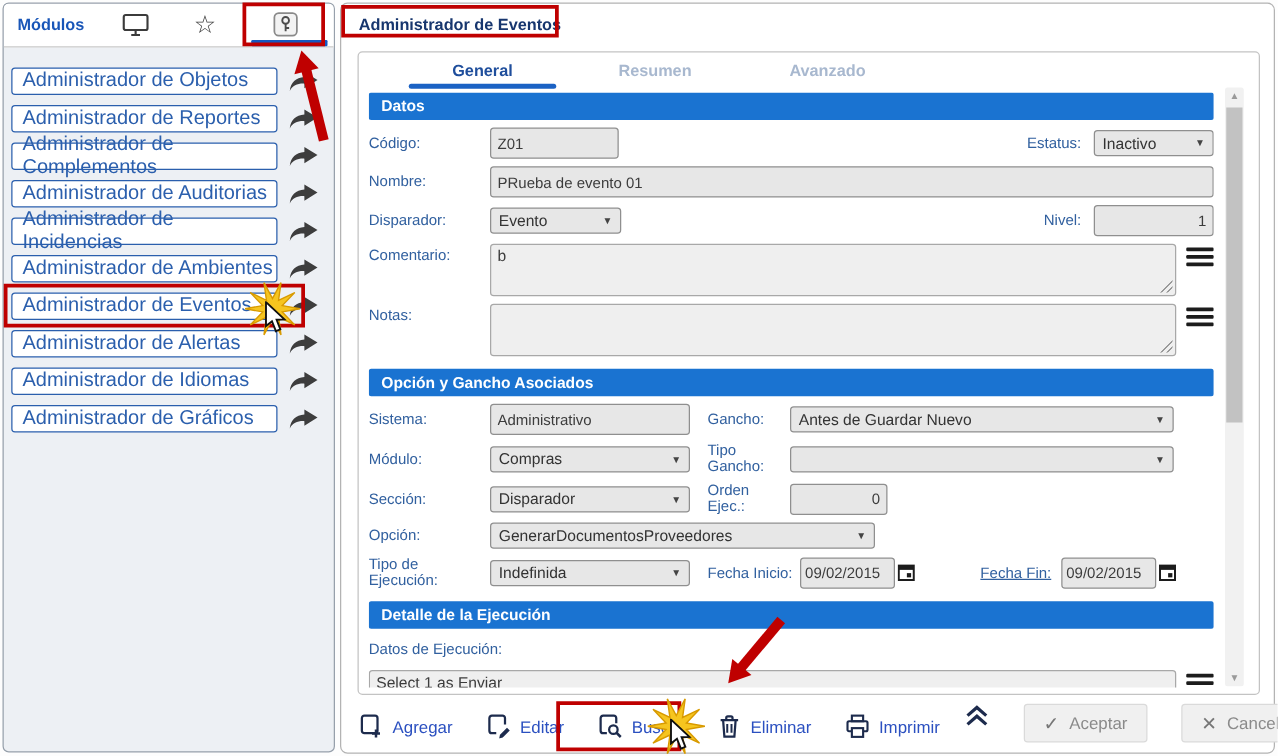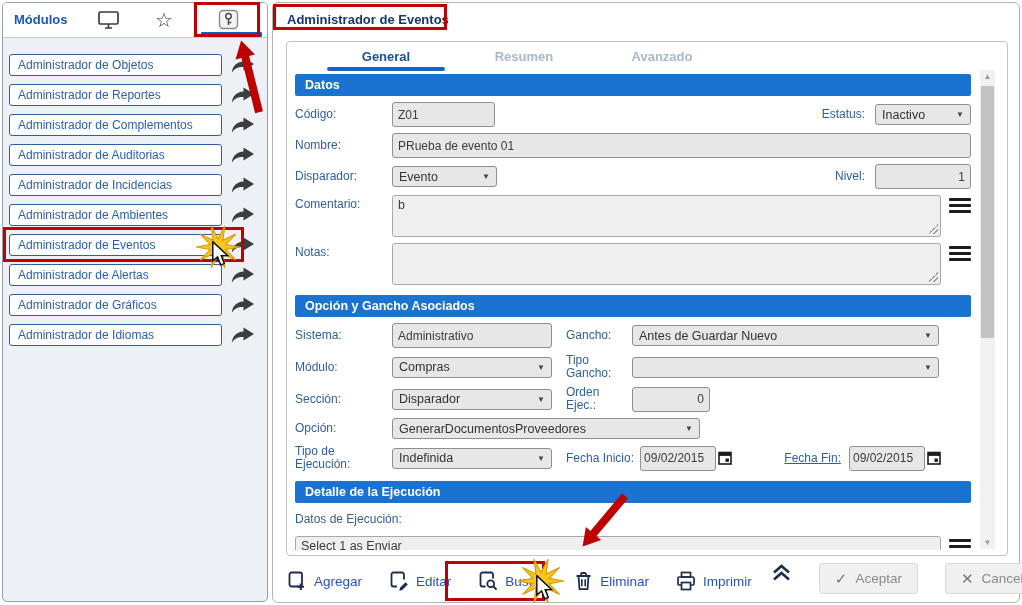--- a/index.html
+++ b/index.html
@@ -12,21 +12,21 @@
   .sb-header { position:relative; height:35px; background:#ffffff; border-bottom:1px solid #c9c9c9; }
   .sb-title { position:absolute; left:11px; top:9px; font-size:13px; font-weight:bold; color:#1956b8; }
   .hdr-icon { position:absolute; top:7px; }
   .monitor { left:94px; }
   .star { left:152px; top:4px; font-size:20px; color:#3b3b3b; line-height:26px; }
   .keytab { left:215px; top:6px; }
   .key-underline { position:absolute; left:198px; top:29px; width:61px; height:5px; background:#1558c0; border-radius:1px; }
   .sb-list { padding:16px 6px 0 6px; display:flex; flex-direction:column; gap:8px; }
   .mod-row { display:flex; align-items:center; height:22px; }
   .mod-btn { flex:0 0 213px; height:22px; background:#ffffff; border:1px solid #2b5fad; border-radius:3px;
-    display:flex; align-items:center; padding-left:8px; color:#2b5fad; font-size:12px; cursor:pointer; }
+    display:flex; align-items:center; padding-left:8px; color:#2b5fad; font-size:16px; cursor:pointer; }
   .mod-arrow { margin-left:9px; display:flex; }
 
   
   .main { position:absolute; left:272px; top:2px; width:748px; height:601px; background:#ffffff;
     border:1px solid #b3b3b3; border-radius:6px; }
   .main-title { position:absolute; left:10px; top:9px; font-size:13px; font-weight:bold; color:#17366e; padding:0 4px; }
   .content-box { position:absolute; left:13px; top:38px; width:722px; height:515px;
     border:1px solid #c3c3c3; border-radius:4px; background:#ffffff; }
   .tabs { display:flex; padding-left:30px; height:28px; align-items:center; }
   .tab { width:138px; text-align:center; font-weight:bold; font-size:13px; color:#a8b8cf; position:relative; cursor:pointer; }
@@ -166,29 +166,29 @@
       </div>
       <div class="mod-row">
         <div class="mod-btn">Administrador de Alertas</div>
         <span class="mod-arrow">
             <svg width="24" height="17" viewBox="0 0 24 17">
               <path d="M12.5 0.5 L23 7 L12.5 13.5 L12.5 9.9 C6.8 9.7 3.2 11.5 0.8 15.8 C1.6 8.6 5.6 5.1 12.5 4.5 Z" fill="#3d3d3d"></path>
             </svg>
           </span>
       </div>
       <div class="mod-row">
+        <div class="mod-btn">Administrador de Idiomas</div>
+        <span class="mod-arrow">
+            <svg width="24" height="17" viewBox="0 0 24 17">
+              <path d="M12.5 0.5 L23 7 L12.5 13.5 L12.5 9.9 C6.8 9.7 3.2 11.5 0.8 15.8 C1.6 8.6 5.6 5.1 12.5 4.5 Z" fill="#3d3d3d"></path>
+            </svg>
+          </span>
+      </div>
+      <div class="mod-row">
         <div class="mod-btn">Administrador de Gráficos</div>
-        <span class="mod-arrow">
-            <svg width="24" height="17" viewBox="0 0 24 17">
-              <path d="M12.5 0.5 L23 7 L12.5 13.5 L12.5 9.9 C6.8 9.7 3.2 11.5 0.8 15.8 C1.6 8.6 5.6 5.1 12.5 4.5 Z" fill="#3d3d3d"></path>
-            </svg>
-          </span>
-      </div>
-      <div class="mod-row">
-        <div class="mod-btn">Administrador de Idiomas</div>
         <span class="mod-arrow">
             <svg width="24" height="17" viewBox="0 0 24 17">
               <path d="M12.5 0.5 L23 7 L12.5 13.5 L12.5 9.9 C6.8 9.7 3.2 11.5 0.8 15.8 C1.6 8.6 5.6 5.1 12.5 4.5 Z" fill="#3d3d3d"></path>
             </svg>
           </span>
       </div>
     </div>
   </div>
 
   <div class="main">

